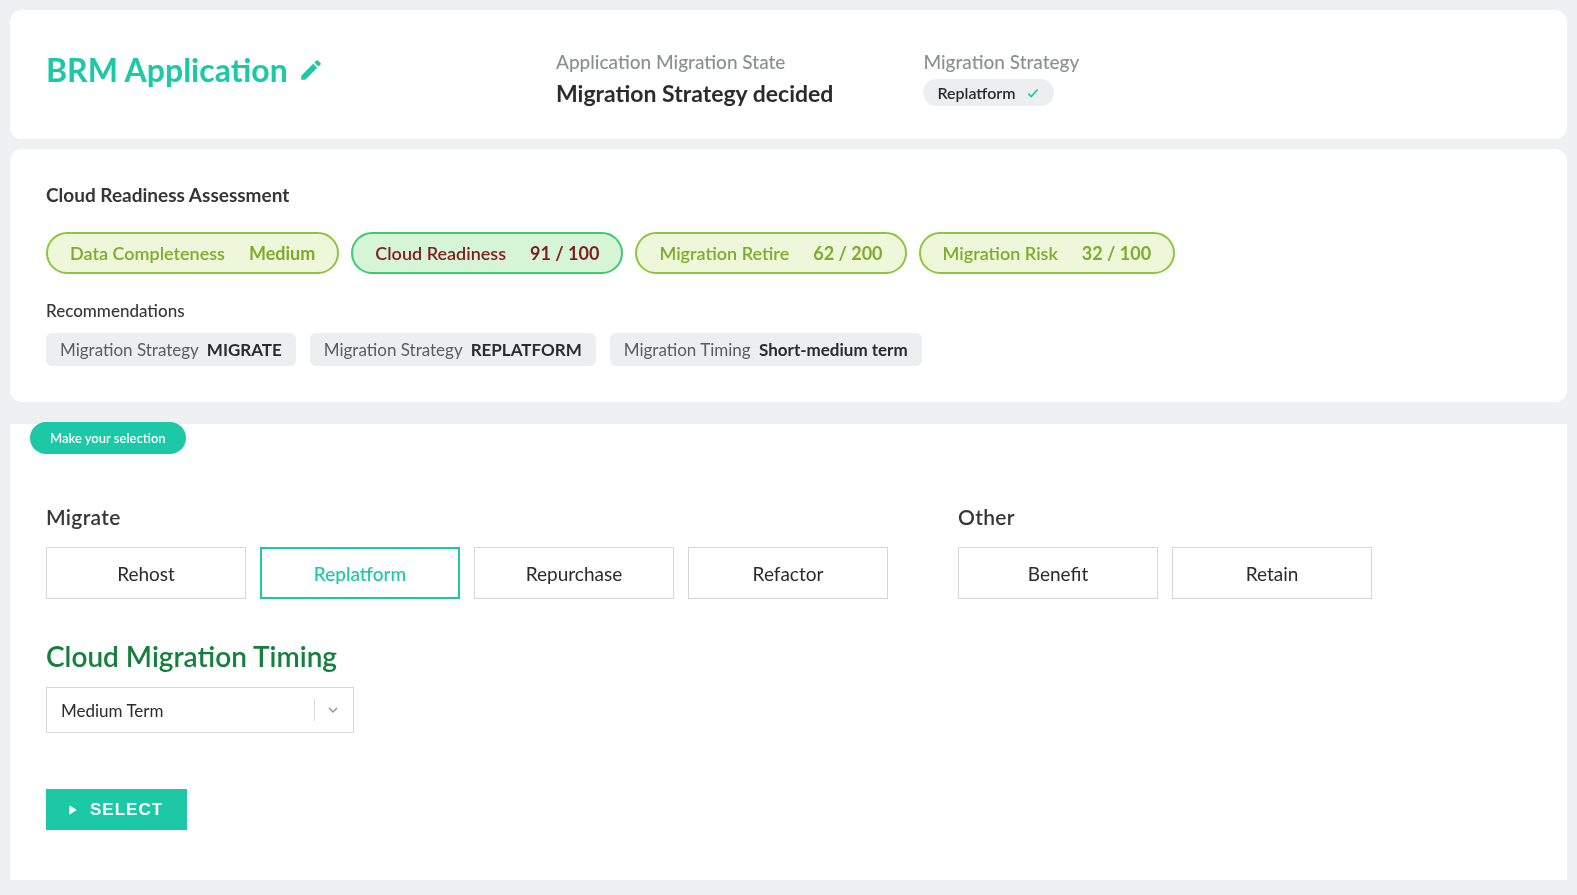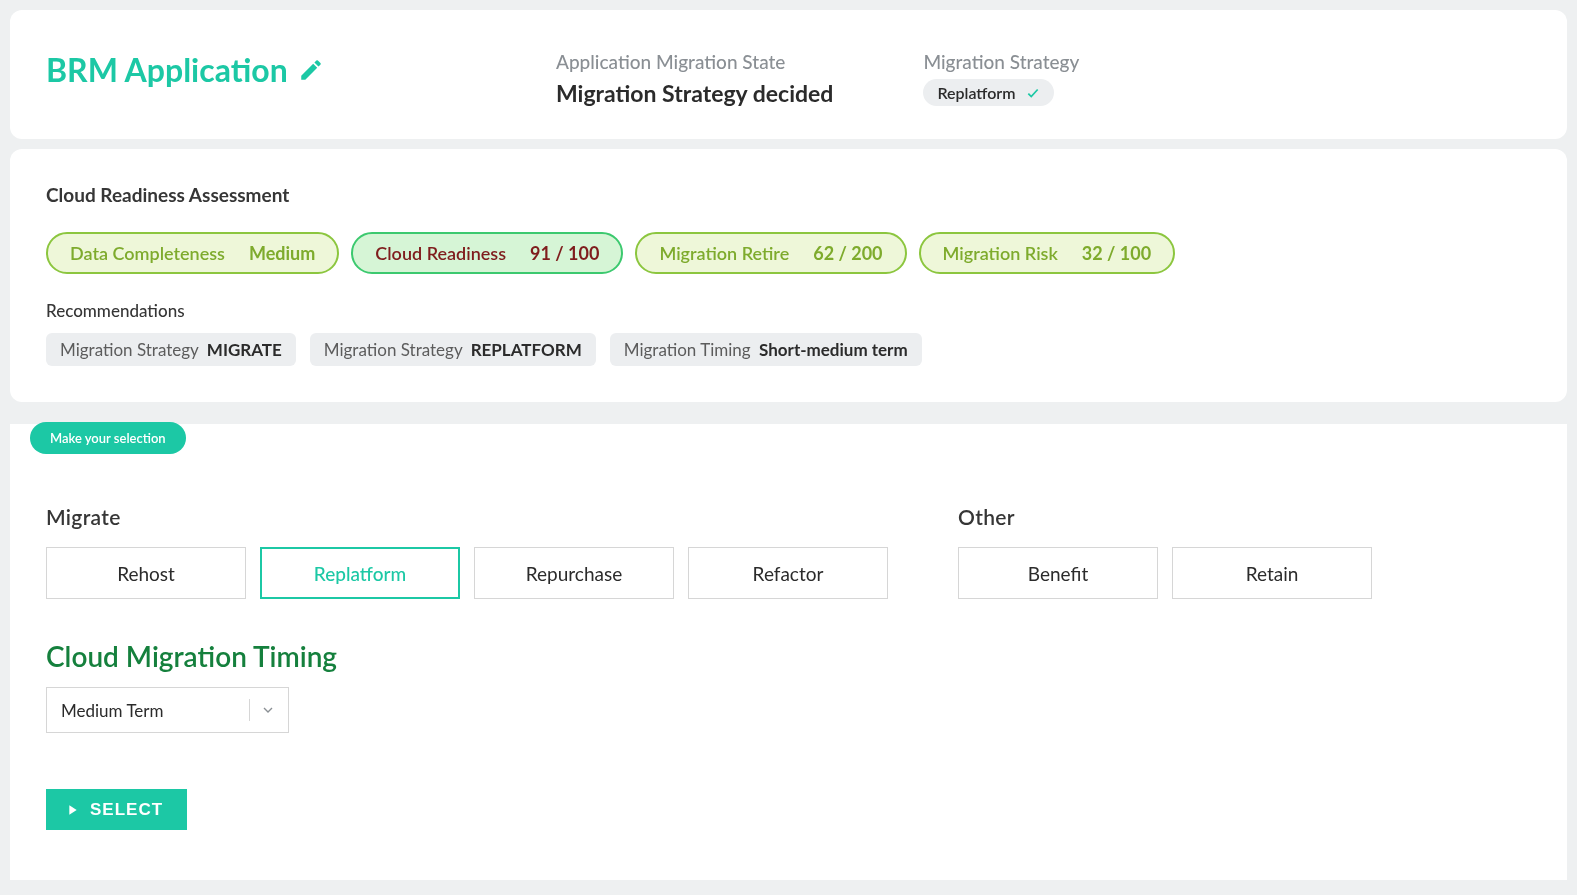--- a/index.html
+++ b/index.html
@@ -94,21 +94,21 @@
     font-size:19px; color:#2b2b2b; font-weight:400;
     display:flex; align-items:center; justify-content:center;
     cursor:pointer;
   }
   .opt-btn.selected {
     border:2px solid #1cc8a5; color:#1cc8a5; font-weight:500;
   }
   .timing-block { margin-top:40px; }
   .timing-label { font-size:28px; font-weight:600; color:#15803d; margin-bottom:14px; }
   .timing-select {
-    width:243px; height:46px; border:1px solid #d6d6d6;
+    width:308px; height:46px; border:1px solid #d6d6d6;
     display:flex; align-items:center; justify-content:space-between;
     padding:0 12px 0 14px; font-size:17px; color:#2b2b2b; cursor:pointer;
     position:relative;
   }
   .timing-sep { width:1px; height:22px; background:#d6d6d6; margin-right:10px; }
   .chevron { width:16px; height:16px; color:#8a8f94; }
   .select-action {
     margin-top:56px;
     background:#1cc8a5; color:#fff; border:none;
     height:41px; padding:0 24px 0 18px;

